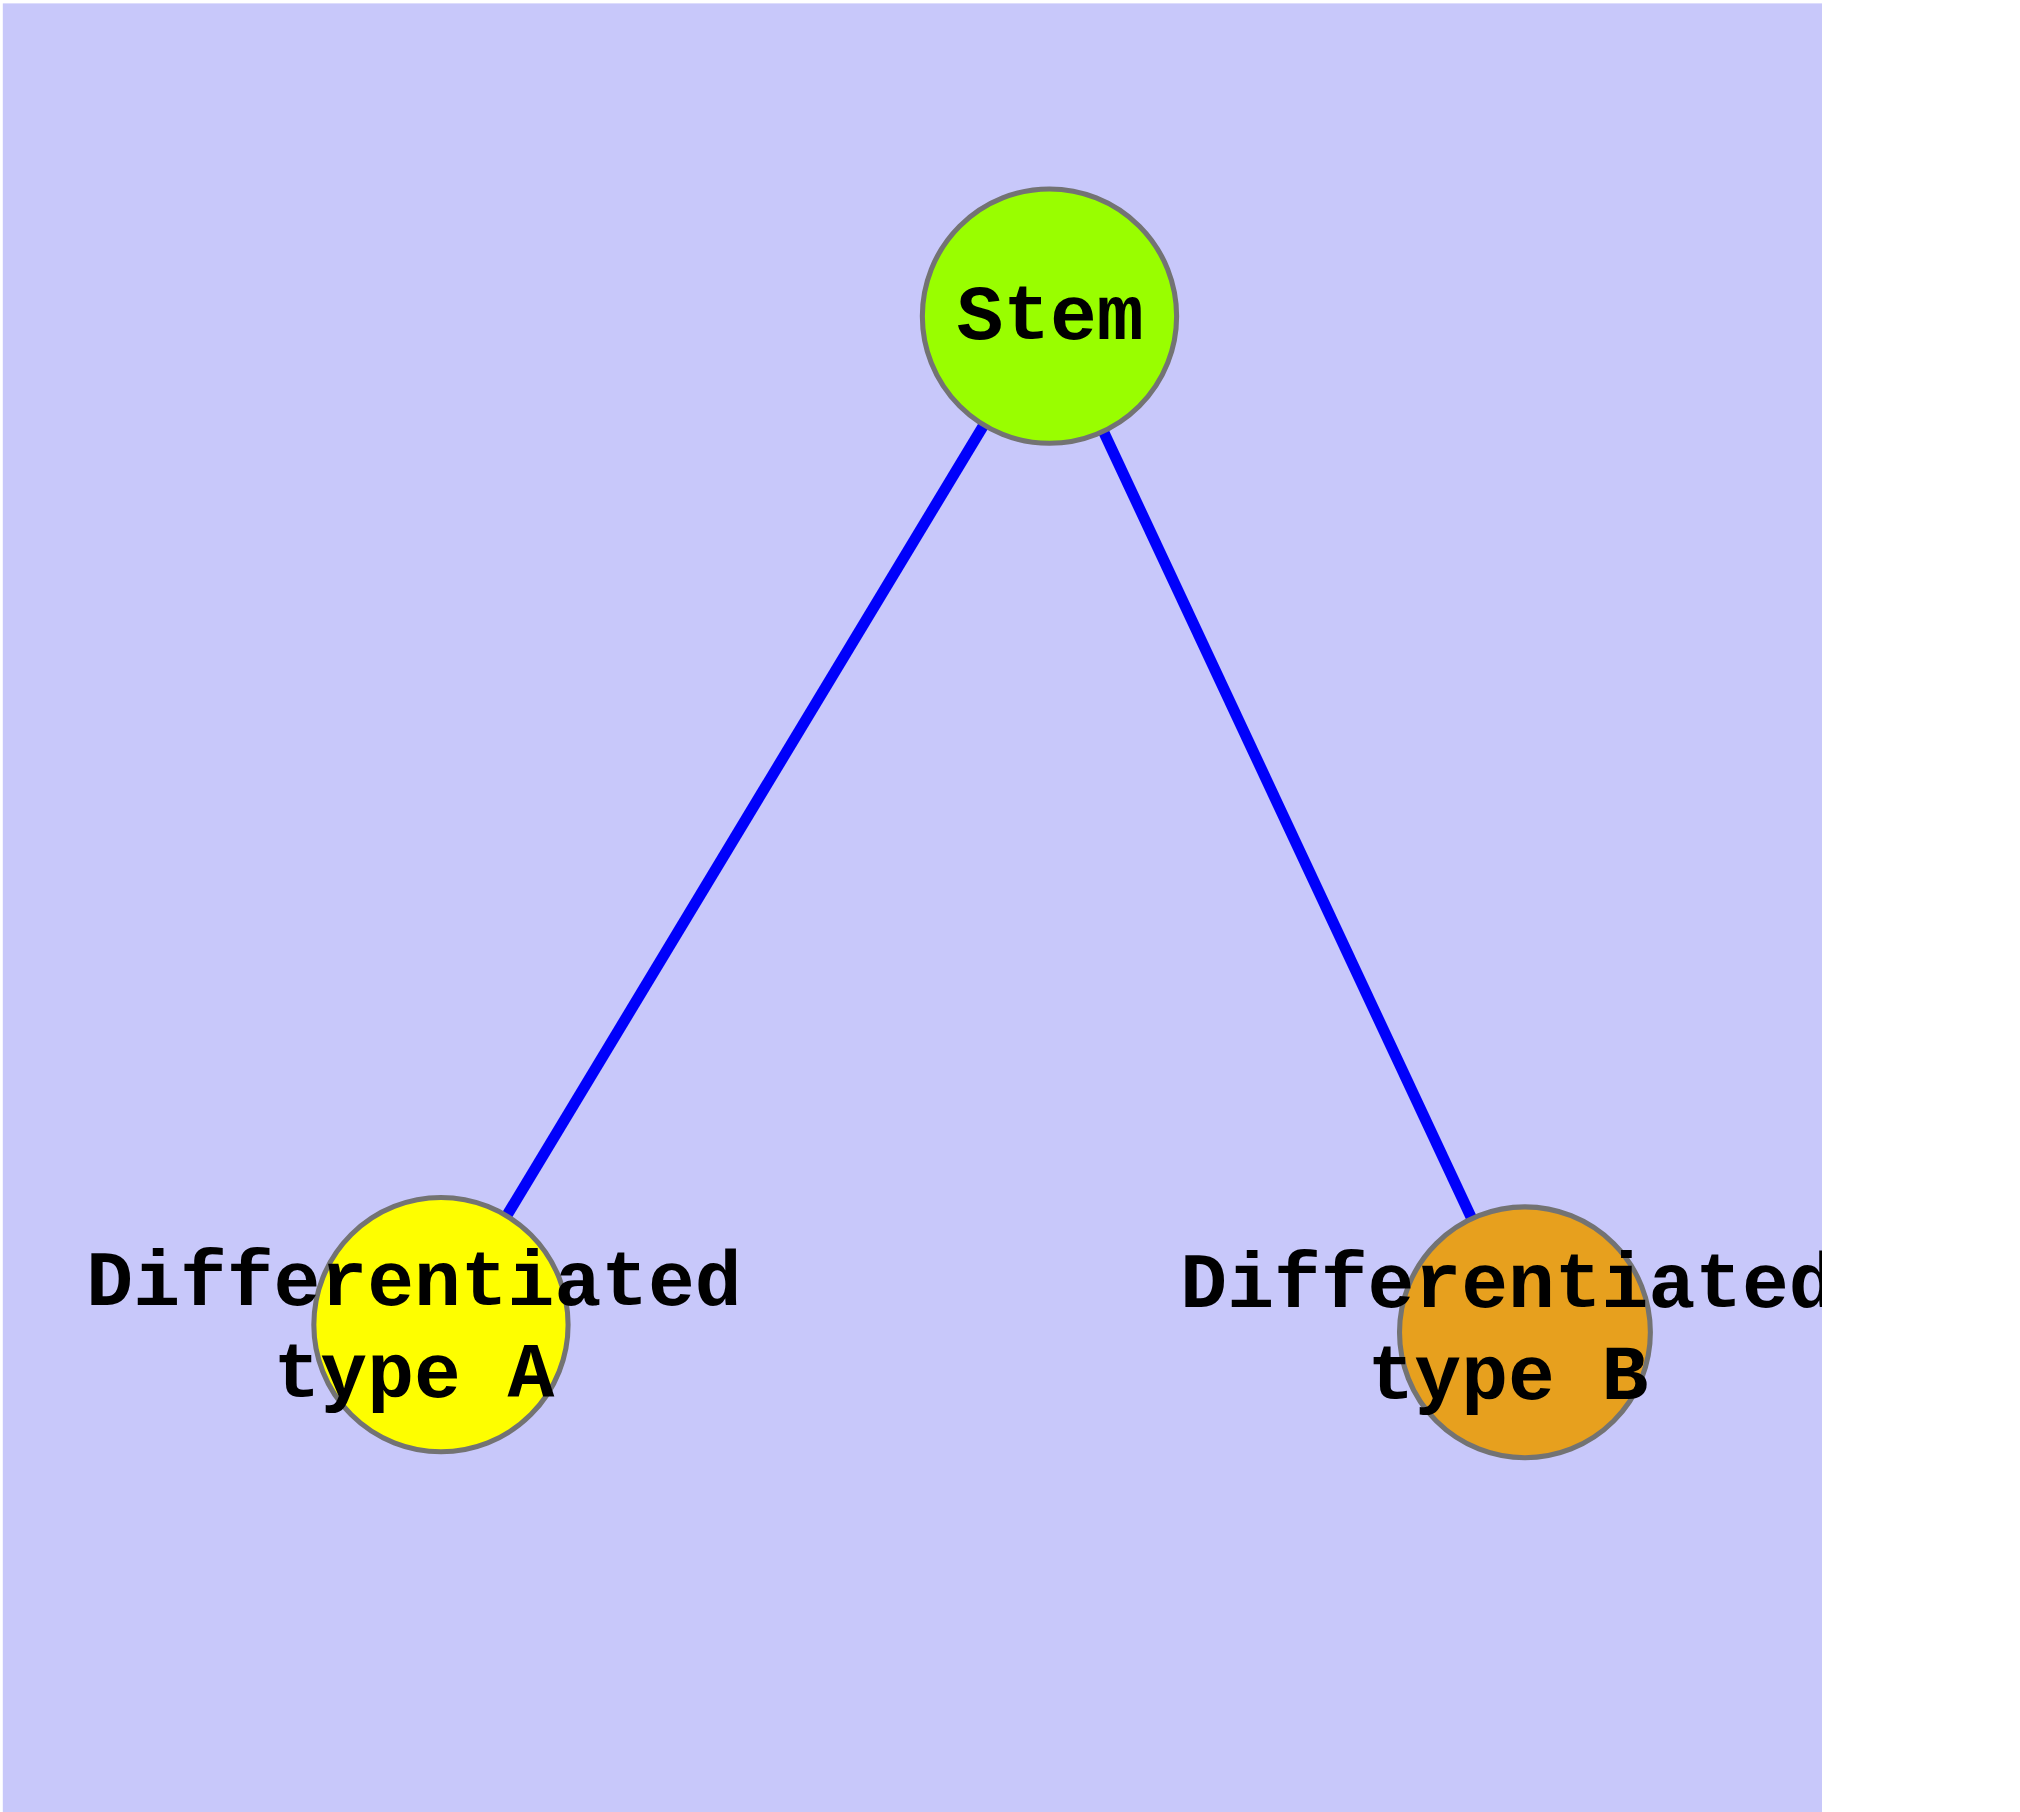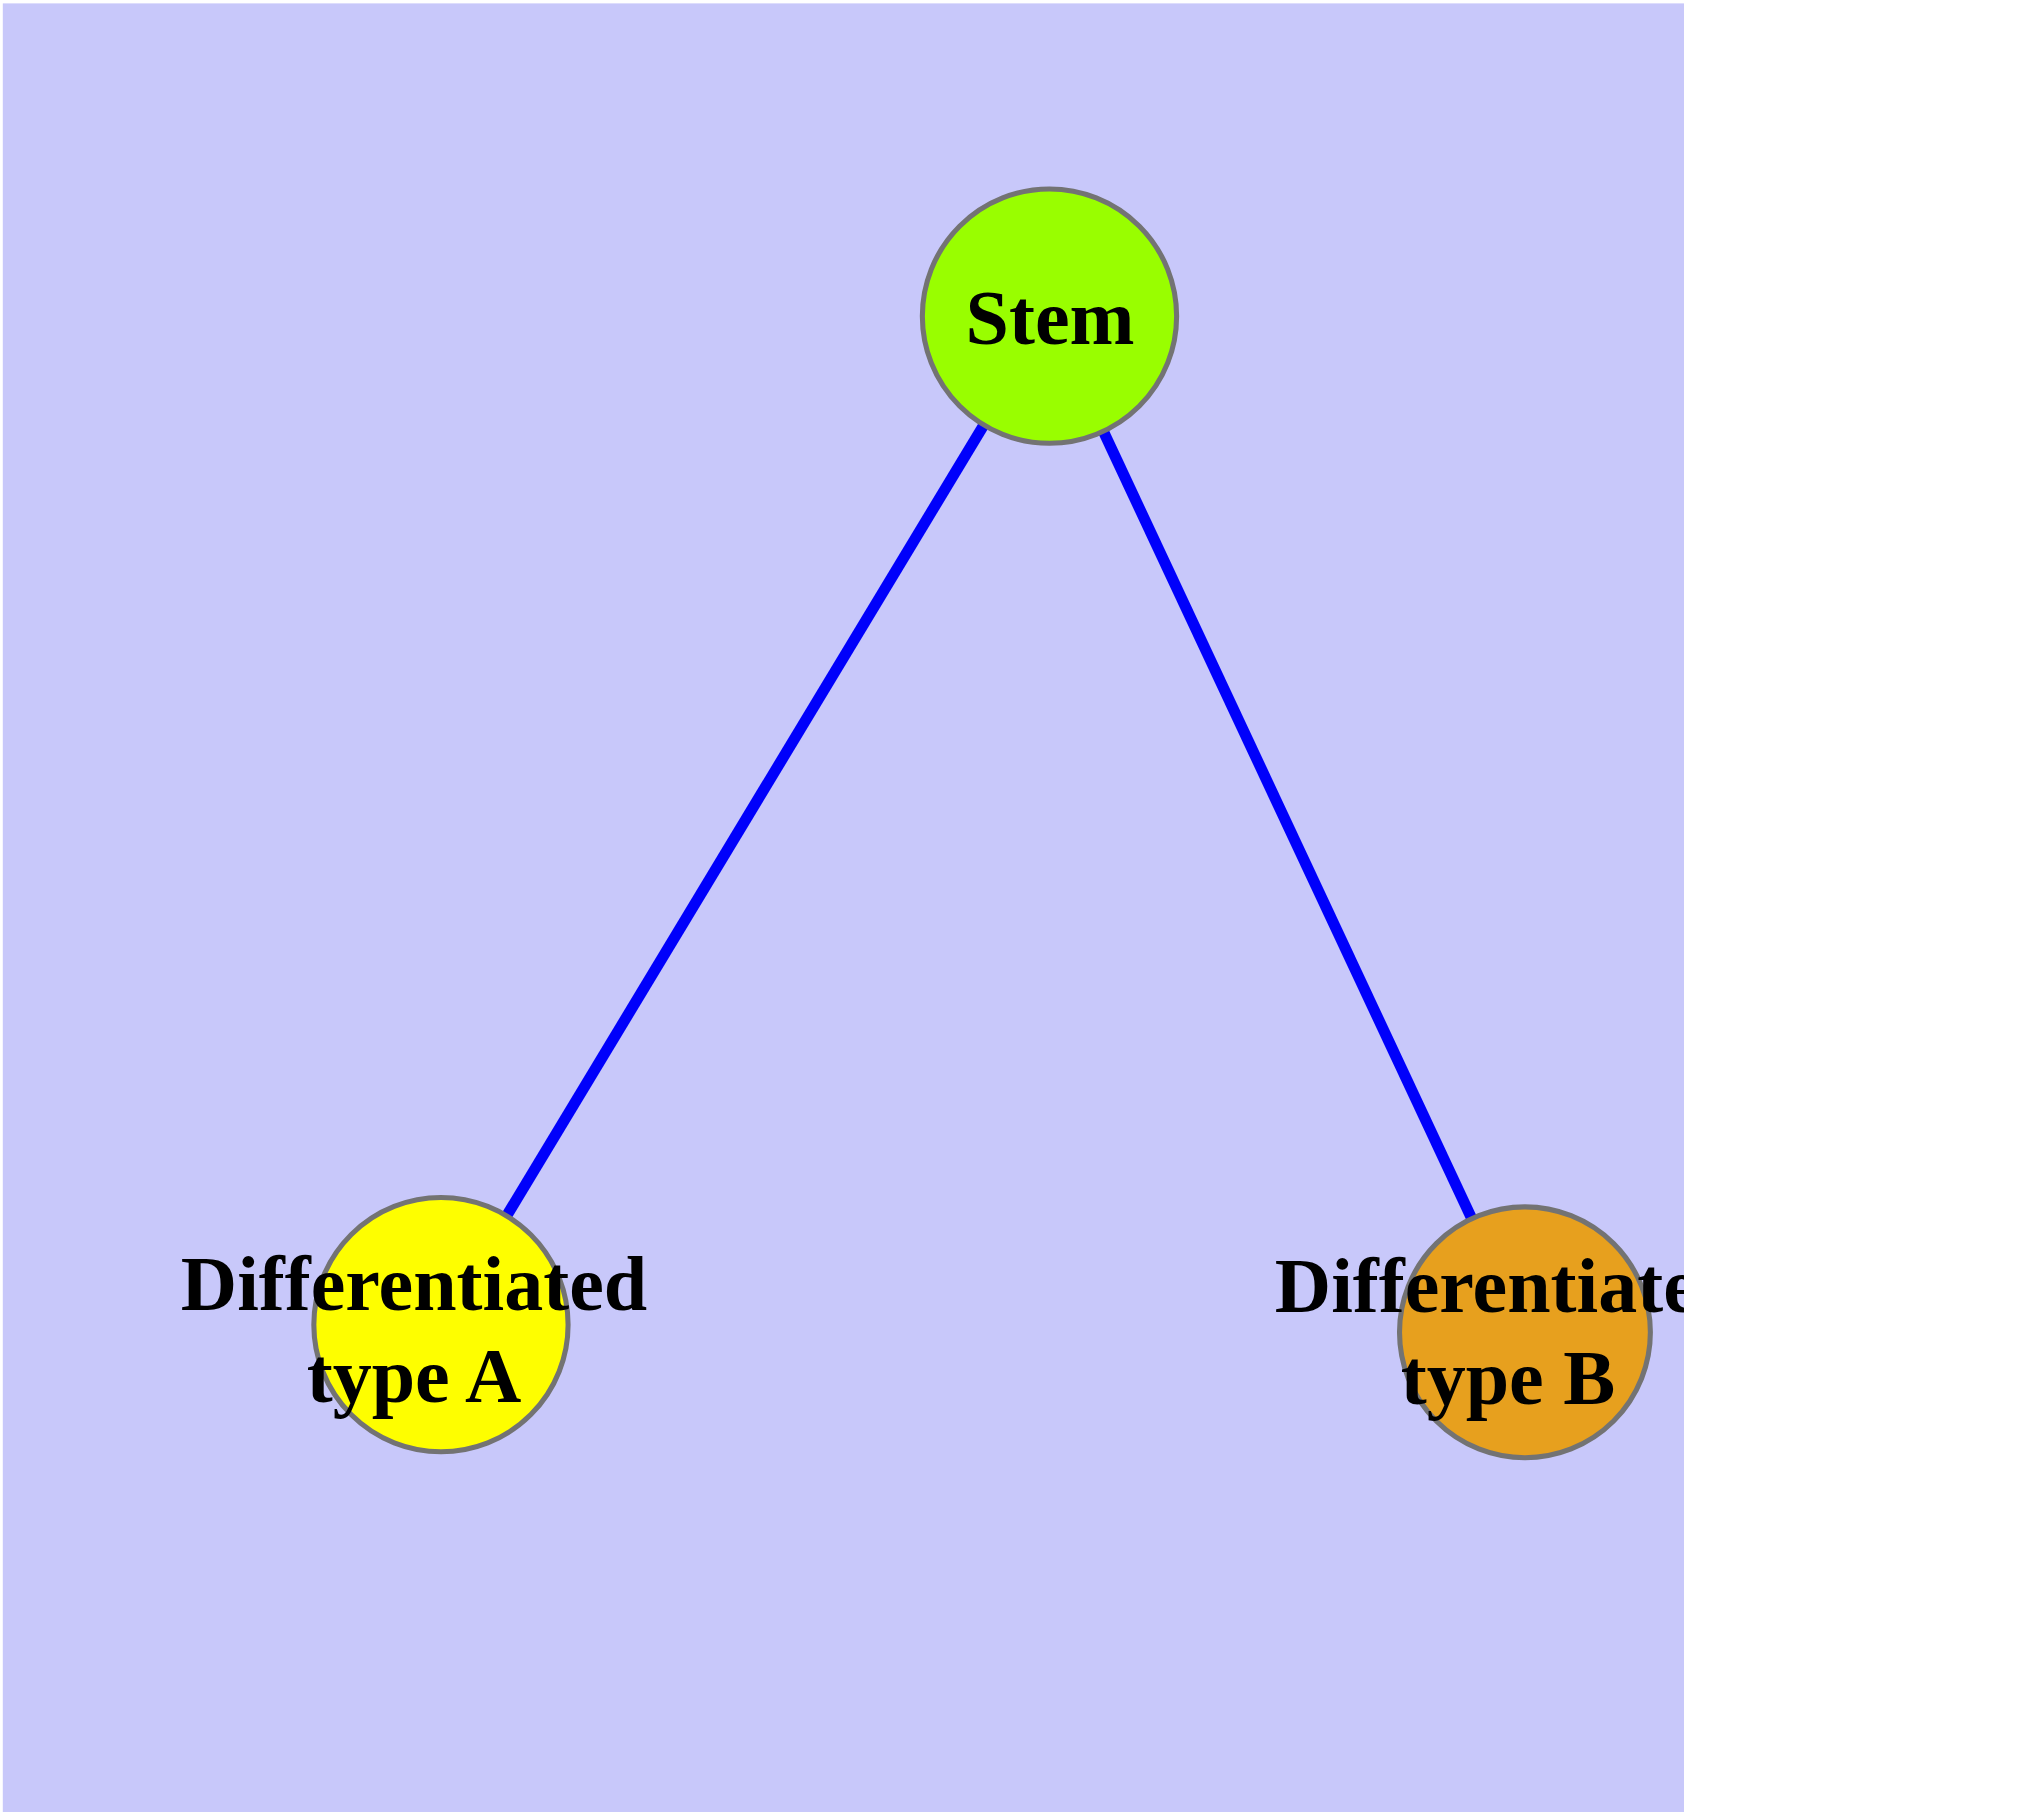--- a/index.html
+++ b/index.html
@@ -2,24 +2,24 @@
 <html style="font-size:13.6px"><head>
 <meta charset="utf-8">
 <style>
   html, body {
     margin: 0;
     padding: 0;
     background: #ffffff;
   }
   #stage {
     position: relative;
-    width: 1684px;
+    width: 1822px;
     height: 1812px;
     overflow: hidden;
-    font-family: Liberation Serif, serif;
+    font-family: Liberation Mono, monospace;
   }
   #graph-svg {
     position: absolute;
     top: 0;
     left: 0;
     width: 2021px;
     height: 1812px;
     display: block;
   }
   .node-label {

